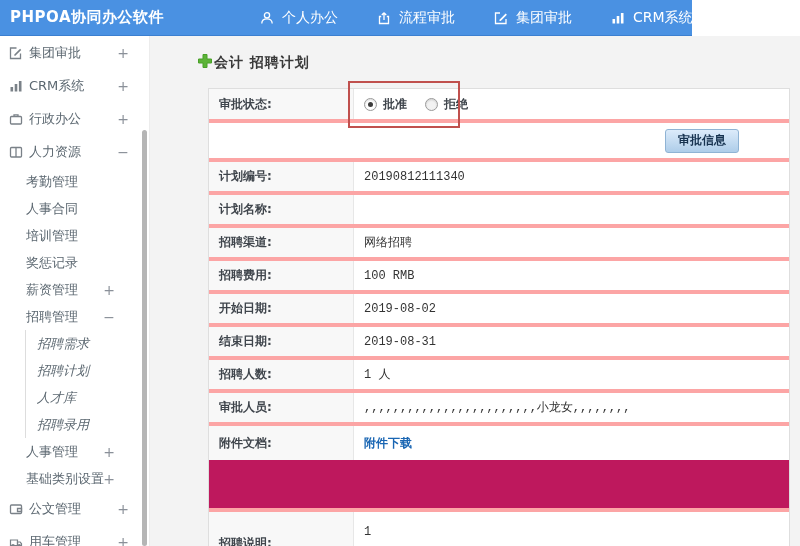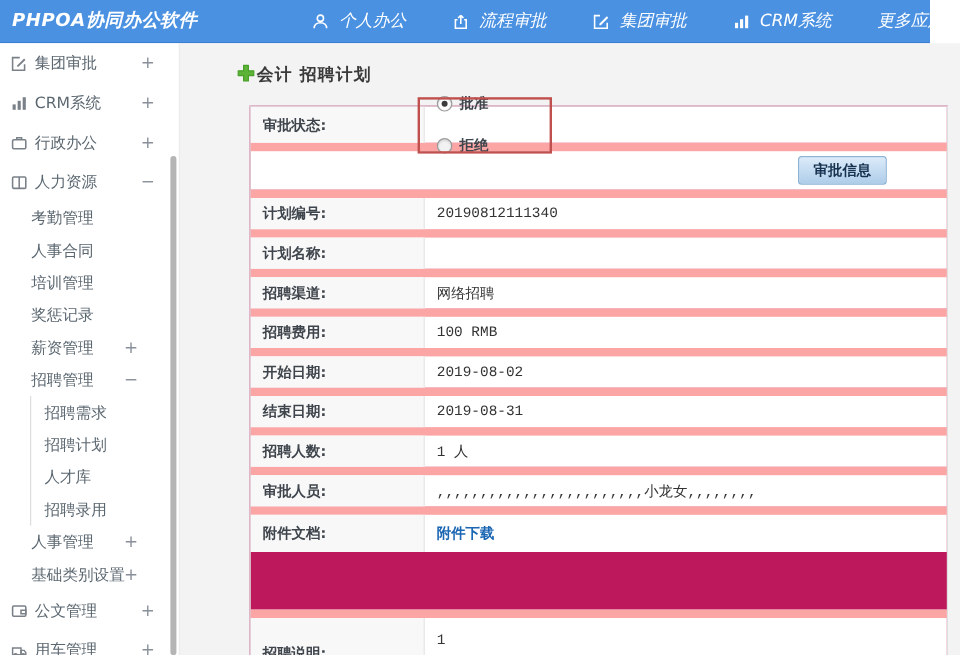--- a/index.html
+++ b/index.html
@@ -5,76 +5,76 @@
   * { margin:0; padding:0; box-sizing:border-box; }
   html,body { background:#fff; }
   .screen {
     position:relative; width:800px; height:546px; overflow:hidden;
     font-family:"DejaVu Sans","Liberation Sans",sans-serif;
     background:#fff; font-size:13px; color:#333;
   }
 
   
   .topbar {
-    position:absolute; top:0; left:0; width:775px; height:36px;
+    position:absolute; top:0; left:0; width:692px; height:36px;
     background:#4a91e2; border-bottom:1px solid #3b7fd0;
-    display:flex; align-items:center; color:#fff;font-style:italic;
+    display:flex; align-items:center; color:#fff;
   }
   .brand { margin-left:10px; font-size:15px; font-weight:bold; letter-spacing:.5px; white-space:nowrap; }
   .hamburger { margin-left:46px; width:20px; cursor:pointer; display:flex; flex-direction:column; gap:3px; }
   .hamburger span { display:block; height:2px; background:#fff; border-radius:1px; }
   .topnav { display:flex; align-items:center; margin-left:30px; }
   .topnav-item { display:flex; align-items:center; gap:7px; margin:0 19px; cursor:pointer; font-size:14px; white-space:nowrap; }
   .topnav-item svg { display:block; }
 
   
   .sidebar {
     position:absolute; top:36px; left:0; width:150px; bottom:0;
     background:#fff; border-right:1px solid #ececec; overflow:hidden;
   }
   .side-item { position:relative; display:flex; align-items:center; color:#5b6770; cursor:pointer; }
   .side-item .expander { position:absolute; color:#8a9099; font-size:14px; font-weight:normal; }
   .lv1 { height:33px; padding-left:8px; font-size:13px; }
   .lv1 .icon { width:16px; height:16px; margin-right:5px; flex:0 0 16px; }
   .lv1 .expander { right:20px; }
   .lv2 { height:27px; padding-left:26px; font-size:13px; }
   .lv2 .expander { right:34px; }
-  .lv3-wrap { margin-left:25px; border-left:1px solid #ddd; }
+  .lv3-wrap { margin-left:25px; border-left:1px solid #ddd;font-style:italic; }
   .lv3 { height:27px; padding-left:11px; font-size:13px; }
   .side-thumb { position:absolute; right:2px; top:94px; bottom:0; width:5px; background:#b5b5b5; border-radius:3px; }
 
   
   .main { position:absolute; top:36px; left:150px; right:0; bottom:0; background:#f3f3f3; }
   .content-title { position:absolute; left:46px; top:16px; display:flex; align-items:center; gap:0; }
   .content-title .title-text { font-size:14px; font-weight:bold; color:#3a3a3a; letter-spacing:1px; }
 
   .form-table {
     position:absolute; left:58px; top:52px; width:582px;
     background:#be185d; border:1px solid #dedede;
   }
-  .frow { display:flex; border-top:7px solid #fca5a5; background:#fff; }
+  .frow { display:flex; border-top:4px solid #fca5a5; background:#fff; }
   .frow:first-child { border-top:none; }
   .frow .lbl {
     width:145px; flex:0 0 145px; padding-left:10px; background:#f8f8f8;
     border-right:1px solid #e7e7e7; display:flex; align-items:center;
     font-size:12px; font-weight:bold; color:#3f454c;
   }
   .frow .val {
     flex:1; padding-left:10px; display:flex; align-items:center;
     font-size:12px; color:#333;
     font-family:"Liberation Mono","DejaVu Sans Mono",monospace;
   }
   .row-h33 { height:33px; }
   .row-status { height:30px; }
   .row-button { height:39px; }
   .row-attach { height:38px; }
   .row-desc { height:66px;margin-top:48px; }
   .row-desc .val { flex-direction:column; align-items:flex-start; justify-content:center; gap:8px; line-height:14px; }
 
-  .radio-group { display:flex; align-items:center; gap:18px;flex-direction:column; }
+  .radio-group { display:flex; align-items:center; gap:18px; }
   .radio-opt { display:flex; align-items:center; gap:6px; }
   .radio {
     width:13px; height:13px; border-radius:50%;
     border:1px solid #9a9a9a; background:#f2f2f2; position:relative; cursor:pointer;
     box-shadow:inset 0 1px 2px rgba(0,0,0,.15);
   }
   .radio.checked { background:#fff; }
   .radio.checked::after {
     content:""; position:absolute; left:3px; top:3px; width:5px; height:5px;
     border-radius:50%; background:#3c3c3c;

